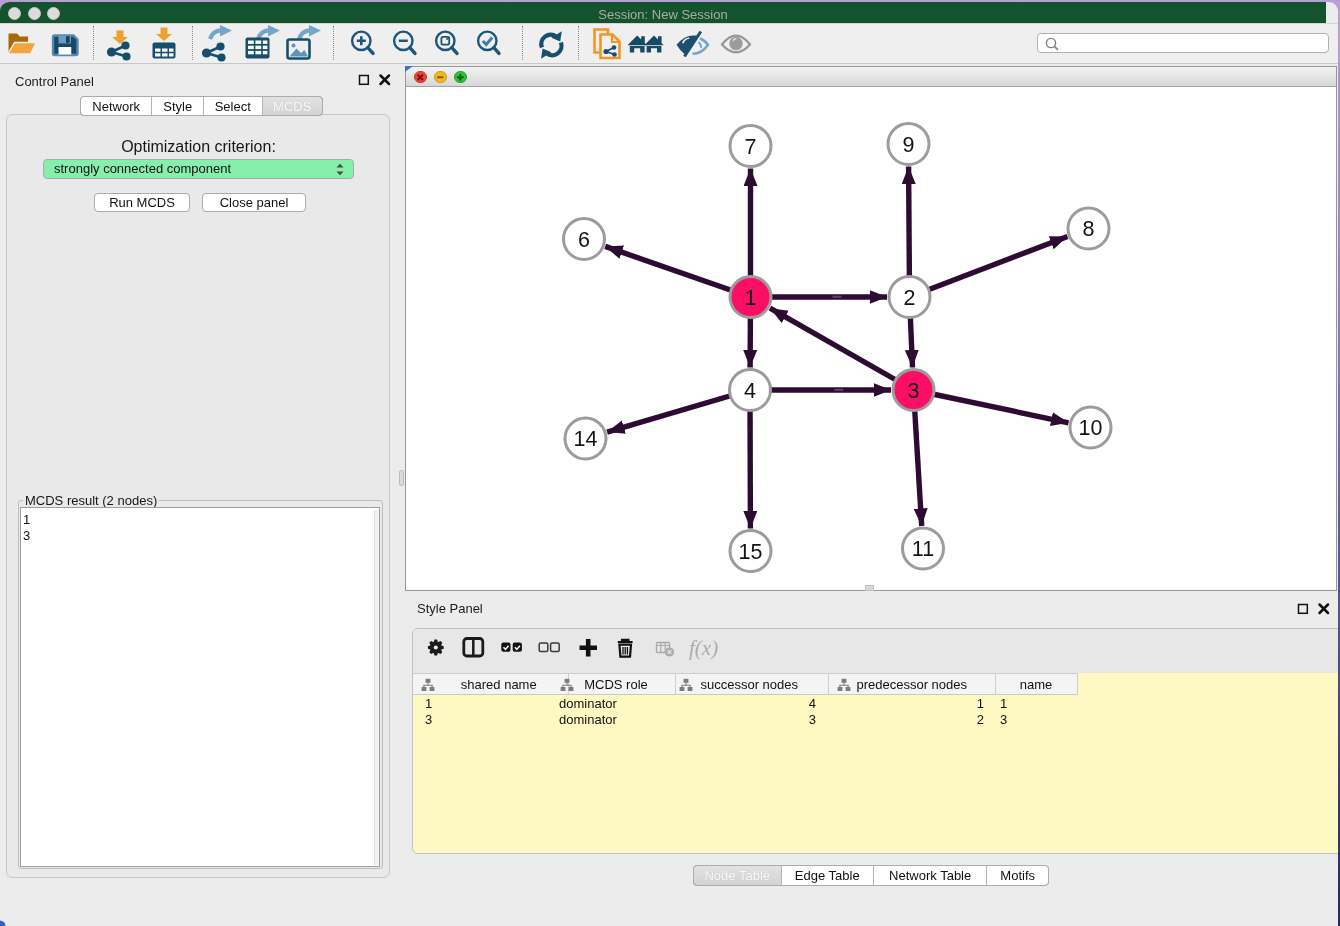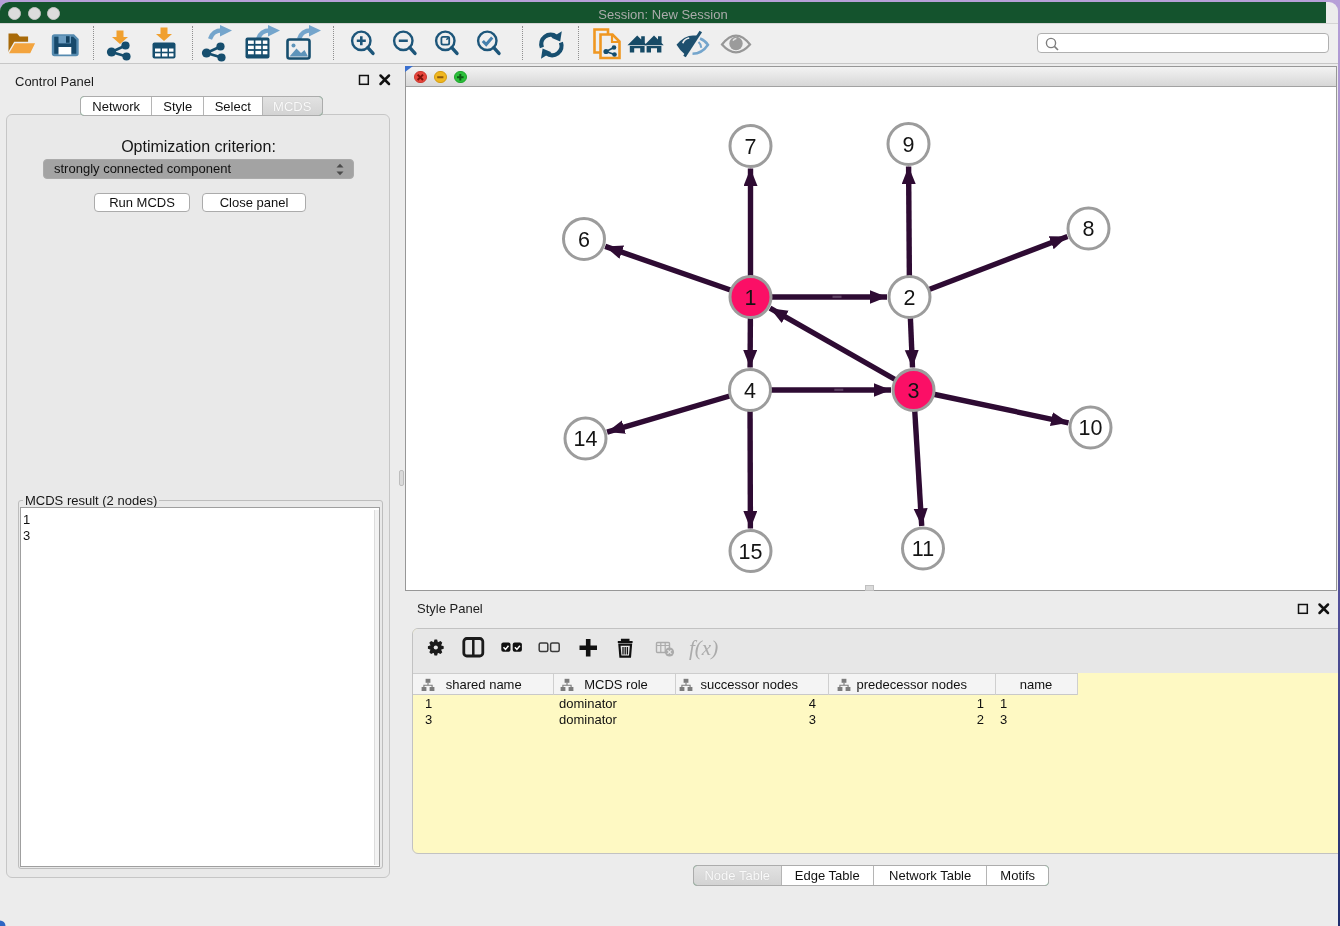--- a/index.html
+++ b/index.html
@@ -26,21 +26,21 @@
          overflow:hidden; background:#15803d; }
   .seg .s { font-size:13px; color:#111; background:#fff; display:flex; align-items:center;
             justify-content:center; border-right:1px solid #b5b5b5; }
   .seg .s:last-child { border-right:none; }
   .seg .sel { background:linear-gradient(#e2e2e2,#d3d3d3); color:#fafafa;
               text-shadow:0 0 1px #bdbdbd; }
   #cp-box { position:absolute; left:6px; top:112px; width:384px; height:764px;
             background:#e9e9e9; border:1px solid #c6c6c6; border-radius:6px; }
   #opt-label { position:absolute; left:0; top:136px; width:397px; text-align:center;
                font-size:16px; color:#161616; }
-  #dropdown { position:absolute; left:43px; top:157px; width:311px; height:20px; background:#a3a3a3;
+  #dropdown { position:absolute; left:43px; top:157px; width:311px; height:20px; background:#86efac;
               border:1px solid #ababab; border-radius:4px; font-size:13px; color:#111;
               line-height:18px; padding-left:10px; }
   .btn { position:absolute; height:19px; background:#fff; border:1px solid #ababab;
          border-radius:4px; font-size:13px; color:#111; text-align:center; line-height:17px; }
   #grpbox { position:absolute; left:18px; top:498px; width:365px; height:369px;
             border:1px solid #bdbdbd; border-radius:3px; }
   #grplabel { position:absolute; left:23px; top:491px; font-size:13px; color:#161616;
               background:#e9e9e9; padding:0 2px; }
   #resultarea { position:absolute; left:20px; top:505px; width:360px; height:360px;
                 background:#fff; border:1px solid #9f9f9f; font-size:13px; color:#111;
@@ -344,21 +344,21 @@
             <rect x="243.5" y="13.5" width="13" height="10" rx="1" fill="none" stroke-width="1.4"></rect>
             <path d="M243.5 16.5 h13 M247.8 13.5 v10 M252.2 13.5 v10" stroke-width="1.2"></path>
             <circle cx="256.5" cy="23" r="4.6" stroke="none"></circle>
             <path d="M254.6 21.1 l3.8 3.8 M258.4 21.1 l-3.8 3.8" stroke="#e7e7e7" stroke-width="1.3"></path>
           </g>
         </g>
         <text x="276" y="26" font-family="Liberation Serif, serif" font-style="italic" font-size="21" fill="#ababab">f(x)</text>
       </svg>
     </div>
     <div id="tp-header">
-      <div class="th" style="left:2px;width:138.5px;text-align:center;">shared name</div>
+      <div class="th" style="left:17px;width:138.5px;text-align:center;">shared name</div>
       <div class="th" style="left:144px;width:119px;">MCDS role</div>
       <div class="th" style="left:257.5px;width:158.5px;">successor nodes</div>
       <div class="th" style="left:416px;width:166.5px;">predecessor nodes</div>
       <div class="th" style="left:582.5px;width:82px;">name</div>
       <svg class="hicon" style="position:absolute;left:8px;top:4px;" width="14" height="14">
           <use href="#htree"></use>
         </svg>
       <svg class="hicon" style="position:absolute;left:146.5px;top:4px;" width="14" height="14">
           <use href="#htree"></use>
         </svg>

